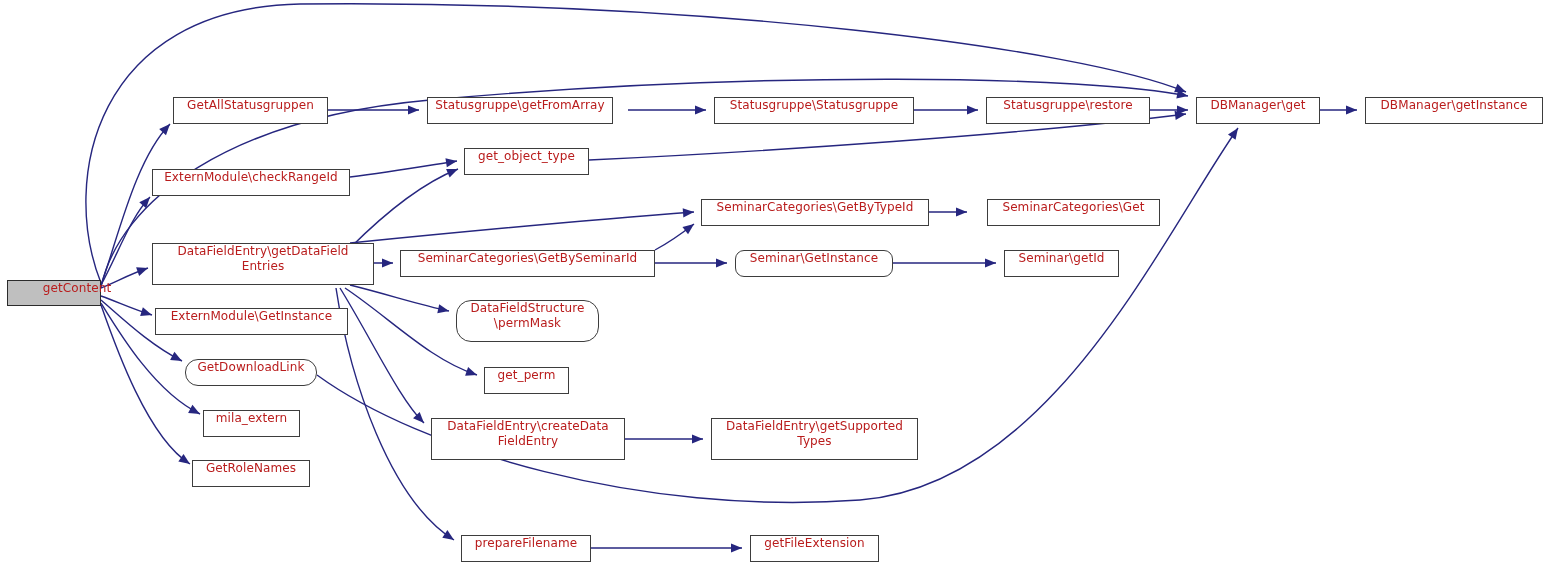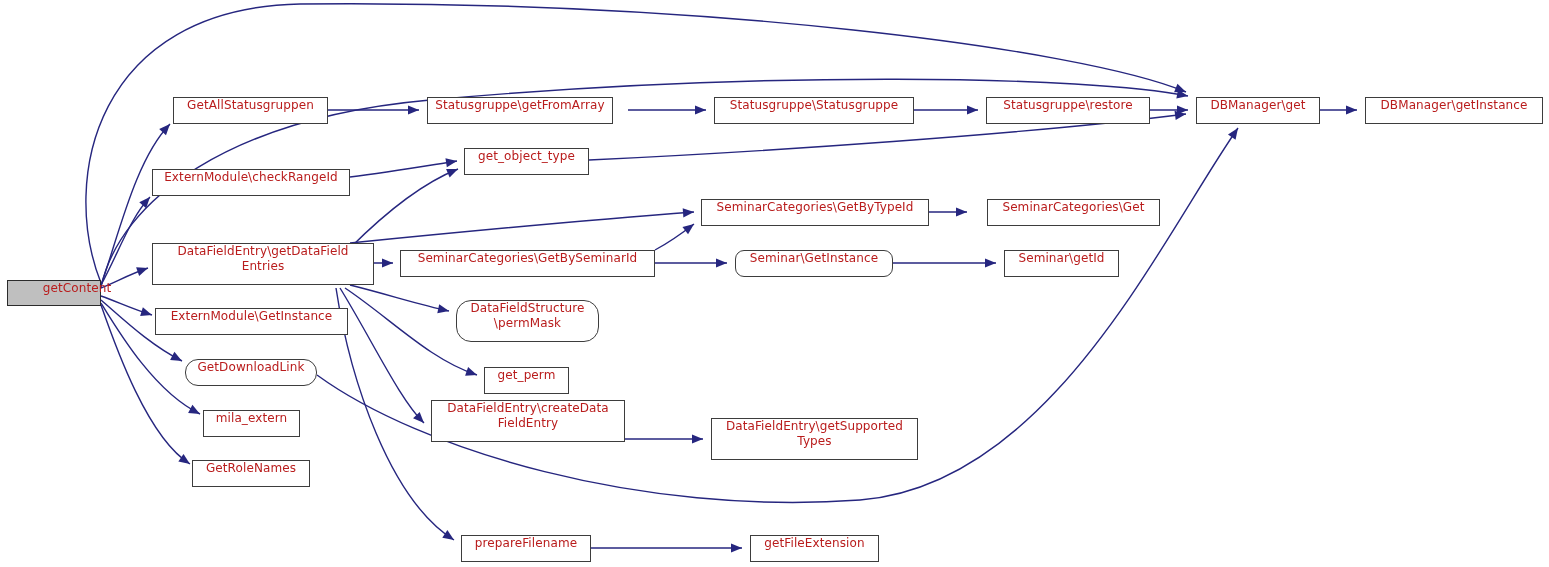--- a/index.html
+++ b/index.html
@@ -129,21 +129,21 @@
       <div class="node" style="left: 155px; top: 308px; width: 193px; height: 27px;"><span>ExternModule\GetInstance</span></div>
       <div class="node" style="left: 185px; top: 359px; width: 132px; height: 27px; border-radius: 13px;"><span>GetDownloadLink</span></div>
       <div class="node" style="left: 203px; top: 410px; width: 97px; height: 27px;"><span>mila_extern</span></div>
       <div class="node" style="left: 192px; top: 460px; width: 118px; height: 27px;"><span>GetRoleNames</span></div>
       <div class="node" style="left: 427px; top: 97px; width: 186px; height: 27px;"><span>Statusgruppe\getFromArray</span></div>
       <div class="node" style="left: 464px; top: 148px; width: 125px; height: 27px;"><span>get_object_type</span></div>
       <div class="node" style="left: 400px; top: 250px; width: 255px; height: 27px;"><span>SeminarCategories\GetBySeminarId</span></div>
       <div class="node" style="left: 456px; top: 300px; width: 143px; height: 42px; border-radius: 15px;"><span>DataFieldStructure
 \permMask</span></div>
       <div class="node" style="left: 484px; top: 367px; width: 85px; height: 27px;"><span>get_perm</span></div>
-      <div class="node" style="left: 431px; top: 400px; width: 194px; height: 42px;"><span>DataFieldEntry\createData
+      <div class="node" style="left: 431px; top: 418px; width: 194px; height: 42px;"><span>DataFieldEntry\createData
 FieldEntry</span></div>
       <div class="node" style="left: 461px; top: 535px; width: 130px; height: 27px;"><span>prepareFilename</span></div>
       <div class="node" style="left: 714px; top: 97px; width: 200px; height: 27px;"><span>Statusgruppe\Statusgruppe</span></div>
       <div class="node" style="left: 701px; top: 199px; width: 228px; height: 27px;"><span>SeminarCategories\GetByTypeId</span></div>
       <div class="node" style="left: 735px; top: 250px; width: 158px; height: 27px; border-radius: 9px;"><span>Seminar\GetInstance</span></div>
       <div class="node" style="left: 711px; top: 418px; width: 207px; height: 42px;"><span>DataFieldEntry\getSupported
 Types</span></div>
       <div class="node" style="left: 750px; top: 535px; width: 129px; height: 27px;"><span>getFileExtension</span></div>
       <div class="node" style="left: 986px; top: 97px; width: 164px; height: 27px;"><span>Statusgruppe\restore</span></div>
       <div class="node" style="left: 975px; top: 199px; width: 173px; height: 27px; margin-left: 12px;"><span>SeminarCategories\Get</span></div>

